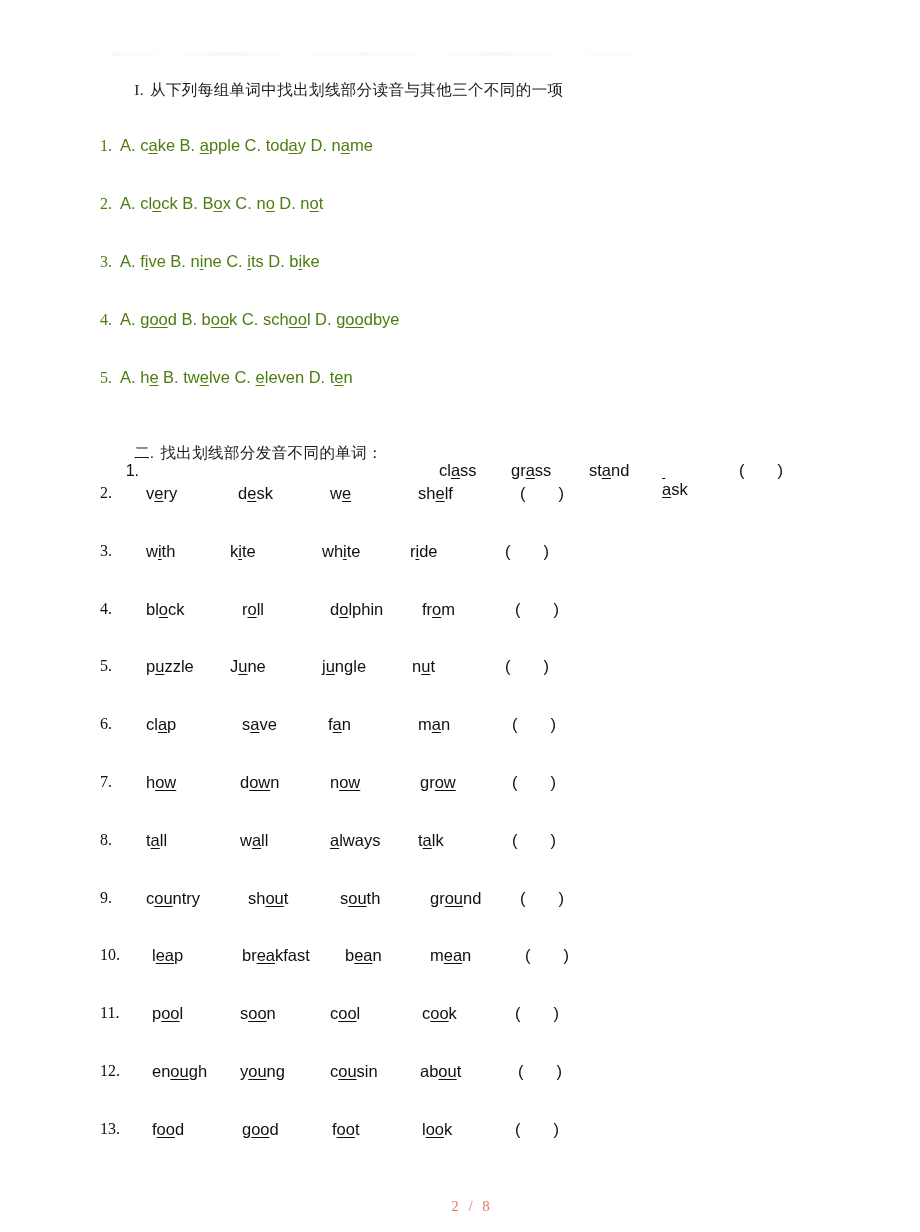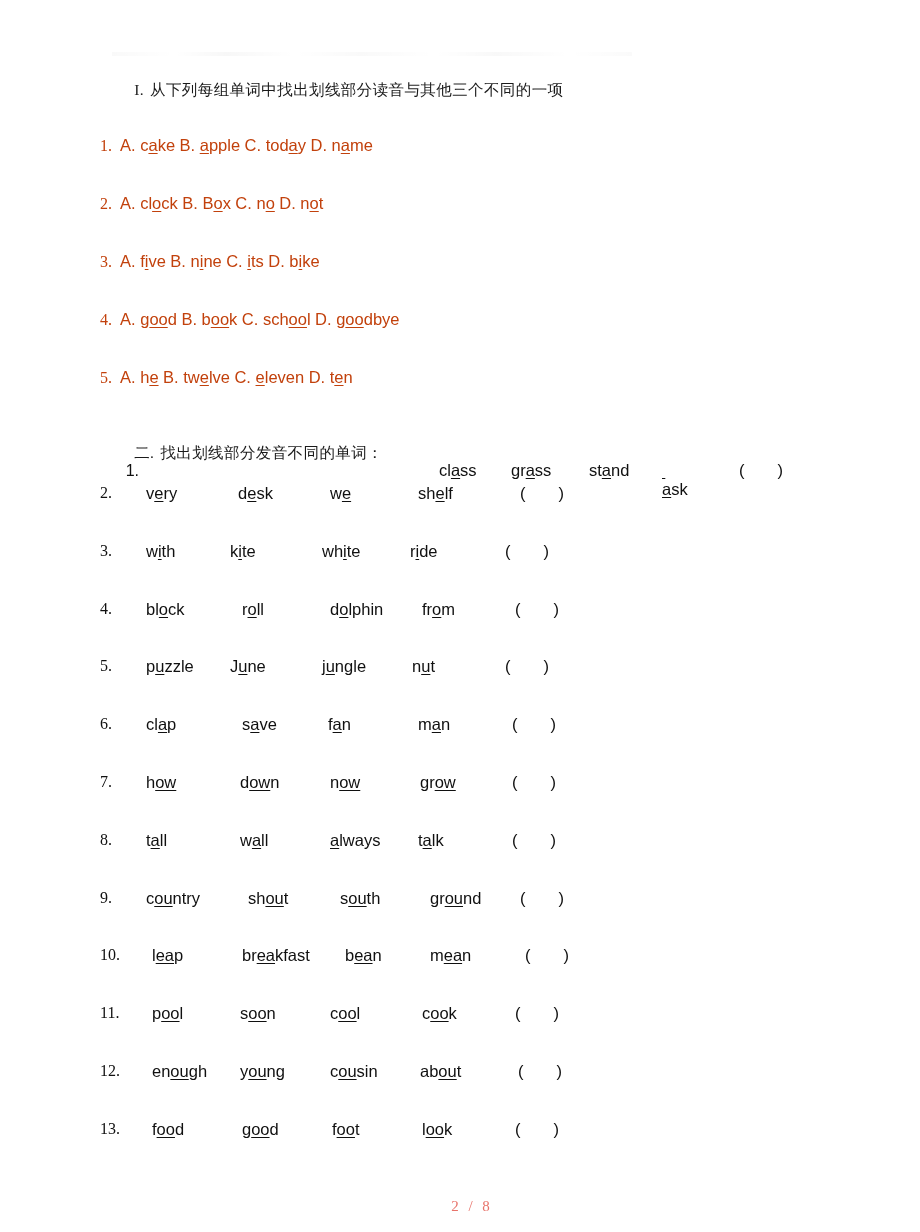--- a/index.html
+++ b/index.html
@@ -36,21 +36,21 @@
     letter-spacing: 0.4px;
     white-space: pre;
     line-height: 1.2;
   }
   .sec-head .latin {
     font-family: "Liberation Serif", serif;
   }
   
   .row {
     font-size: 16px;
-    color: #c2410c;
+    color: #4d7c0f;
     white-space: pre;
     line-height: 1.25;
   }
   .row .num {
     font-family: "Liberation Serif", serif;
     font-size: 16px;
   }
   .mc {
     font-family: "Liberation Sans", sans-serif;
     font-size: 16.5px;

